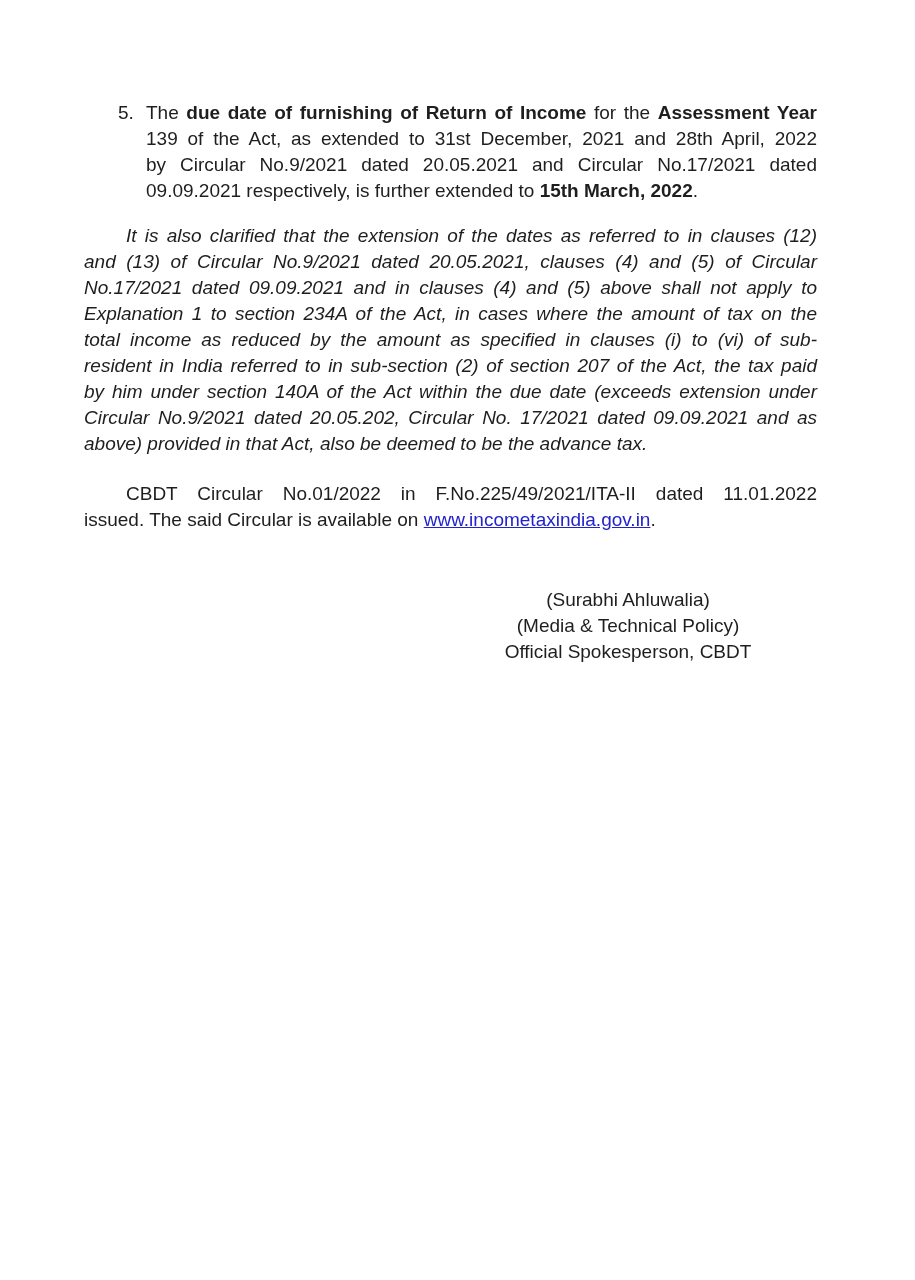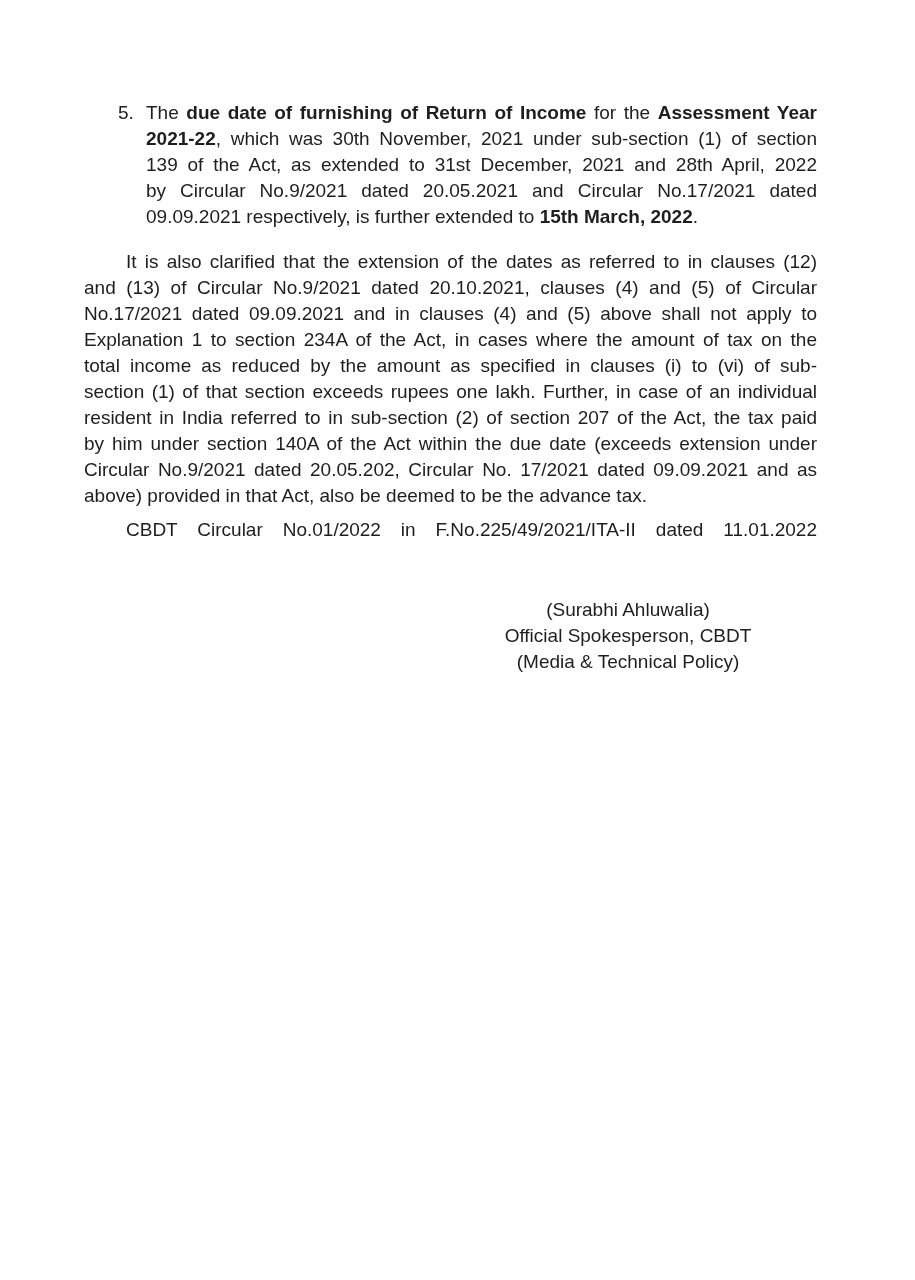--- a/index.html
+++ b/index.html
@@ -37,22 +37,22 @@
     text-decoration: underline;
     cursor: pointer;
   }
   .list-item { display: flex; }
   .list-num {
     flex: none;
     width: 62px;
     padding-left: 34px;
   }
   .list-body { flex: 1; min-width: 0; }
-  .para-clarification { margin-top: 19px; }
-  .para-circular { margin-top: 8px; }
+  .para-clarification { margin-top: 19px; font-style: italic; }
+  .para-circular { margin-top: 24px; }
   .signature {
     margin-top: 54px;
     margin-left: 385px;
     width: 318px;
   }
   .signature .doc-line,
   .signature .doc-line.last {
     text-align: right;
     text-align-last: center;
   }
@@ -60,44 +60,43 @@
 </head>
 <body>
 
 <div class="page">
   <div class="content">
 
     <div class="list-item">
       <div class="list-num">5.</div>
       <div class="list-body">
           <div class="doc-line"><span>The </span><span class="bold">due date of furnishing of Return of Income</span><span> for the </span><span class="bold">Assessment Year</span></div>
-          <div class="doc-line"><span class="bold">2021-22</span><span>, which was 30th November, 2021 under sub-section (1) of section</span></div>
           <div class="doc-line"><span>139 of the Act, as extended to 31st December, 2021 and 28th April, 2022</span></div>
           <div class="doc-line"><span>by Circular No.9/2021 dated 20.05.2021 and Circular No.17/2021 dated</span></div>
           <div class="doc-line last"><span>09.09.2021 respectively, is further extended to </span><span class="bold">15th March, 2022</span><span>.</span></div>
         </div>
     </div>
 
     <div class="para-clarification">
         <div class="doc-line indent"><span>It is also clarified that the extension of the dates as referred to in clauses (12)</span></div>
-        <div class="doc-line"><span>and (13) of Circular No.9/2021 dated 20.10.2021, clauses (4) and (5) of Circular</span></div>
+        <div class="doc-line"><span>and (13) of Circular No.9/2021 dated 20.05.2021, clauses (4) and (5) of Circular</span></div>
         <div class="doc-line"><span>No.17/2021 dated 09.09.2021 and in clauses (4) and (5) above shall not apply to</span></div>
         <div class="doc-line"><span>Explanation 1 to section 234A of the Act, in cases where the amount of tax on the</span></div>
         <div class="doc-line"><span>total income as reduced by the amount as specified in clauses (i) to (vi) of sub-</span></div>
-        <div class="doc-line"><span>section (1) of that section exceeds rupees one lakh. Further, in case of an individual</span></div>
         <div class="doc-line"><span>resident in India referred to in sub-section (2) of section 207 of the Act, the tax paid</span></div>
         <div class="doc-line"><span>by him under section 140A of the Act within the due date (exceeds extension under</span></div>
         <div class="doc-line"><span>Circular No.9/2021 dated 20.05.202, Circular No. 17/2021 dated 09.09.2021 and as</span></div>
         <div class="doc-line last"><span>above) provided in that Act, also be deemed to be the advance tax.</span></div>
       </div>
 
     <div class="para-circular">
         <div class="doc-line indent"><span>CBDT Circular No.01/2022 in F.No.225/49/2021/ITA-II dated 11.01.2022</span></div>
+        <div class="doc-line last"><span>issued. The said Circular is available on </span><a href="#" class="doc-link">www.incometaxindia.gov.in</a><span>.</span></div>
       </div>
 
     <div class="signature">
         <div class="doc-line"><span>(Surabhi Ahluwalia)</span></div>
+        <div class="doc-line"><span>(Media &amp; Technical Policy)</span></div>
         <div class="doc-line last"><span>Official Spokesperson, CBDT</span></div>
-        <div class="doc-line"><span>(Media &amp; Technical Policy)</span></div>
       </div>
 
   </div>
 </div>
 
 </body></html>

